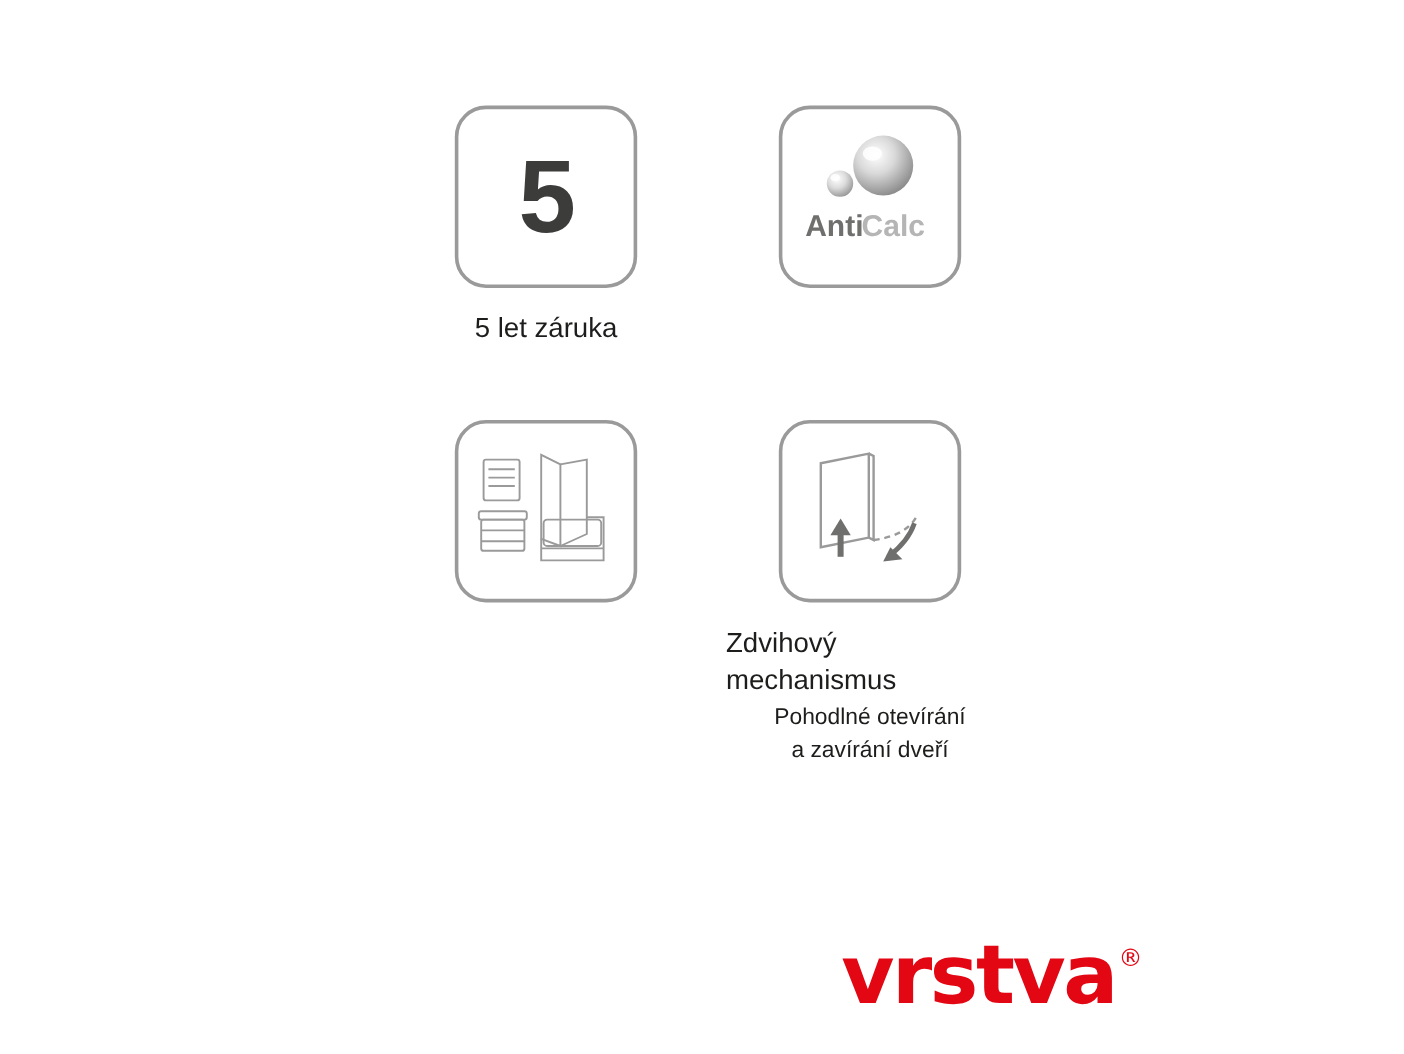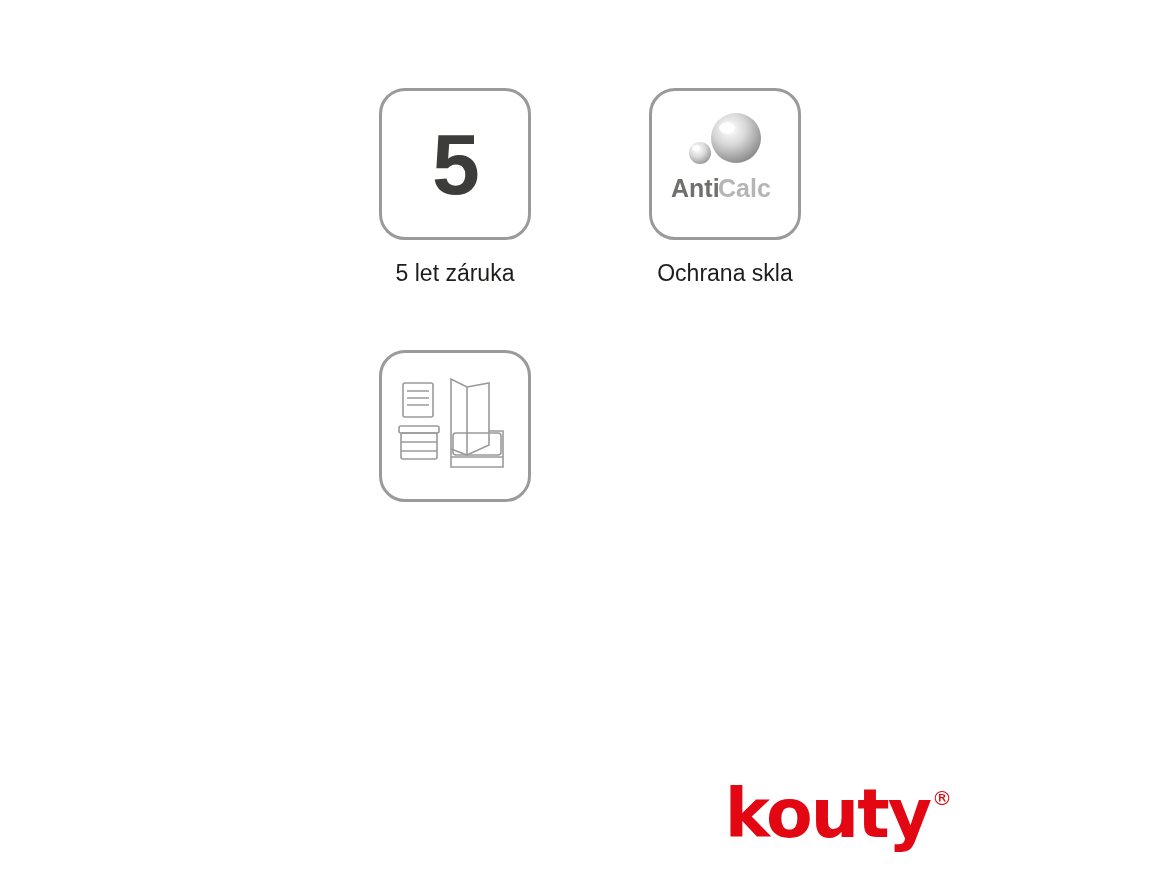--- a/index.html
+++ b/index.html
@@ -135,21 +135,20 @@
             </radialGradient>
           </defs>
           <circle cx="76" cy="34" r="25" fill="url(#dropBig)"></circle>
           <ellipse cx="67" cy="24" rx="8" ry="6" fill="#ffffff" opacity="0.85"></ellipse>
           <circle cx="40" cy="49" r="11" fill="url(#dropSmall)"></circle>
           <ellipse cx="36" cy="44" rx="4" ry="3" fill="#ffffff" opacity="0.85"></ellipse>
           <text x="11" y="93" font-family="Liberation Sans, sans-serif" font-size="25" font-weight="bold" fill="#6f6f6e">Anti</text>
           <text x="58" y="93" font-family="Liberation Sans, sans-serif" font-size="25" font-weight="bold" fill="#b5b5b5">Calc</text>
         </svg>
       </div>
-      <div class="feature-title">Ochrana skla</div>
     </div>
 
     <div class="feature">
       <div class="icon-box">
         <svg width="124" height="110" viewBox="0 0 124 110">
           <g fill="none" stroke="#9a9a9a" stroke-width="1.6">
 
             <rect x="10" y="12" width="30" height="34" rx="2"></rect>
             <line x1="14" y1="20" x2="36" y2="20"></line>
             <line x1="14" y1="27" x2="36" y2="27"></line>
@@ -165,21 +164,49 @@
             <path d="M74 16 L96 12 L96 74 L74 84"></path>
 
             <path d="M58 78 L58 96 L110 96 L110 60 L96 60"></path>
             <path d="M58 86 L110 86"></path>
             <rect x="60" y="62" width="48" height="22" rx="3"></rect>
           </g>
         </svg>
       </div>
     </div>
 
+    <div class="feature">
+      <div class="icon-box">
+        <svg width="118" height="112" viewBox="0 0 118 112">
+          <g fill="none" stroke="#9a9a9a" stroke-width="2">
+
+            <path d="M18 16 L58 8 L58 78 L18 86 Z"></path>
+
+            <path d="M58 8 L62 10 L62 80 L58 78"></path>
+
+            <path d="M62 80 C 78 78, 92 72, 98 60" stroke-dasharray="5 4"></path>
+          </g>
+
+          <g fill="#6f6f6e">
+            <rect x="32" y="72" width="5" height="22"></rect>
+            <polygon points="34.5,62 26,76 43,76"></polygon>
+          </g>
+
+          <g fill="none" stroke="#6f6f6e" stroke-width="4">
+            <path d="M74 94 C 82 88, 92 78, 96 66"></path>
+          </g>
+          <polygon points="70,98 86,96 76,86" fill="#6f6f6e"></polygon>
+        </svg>
+      </div>
+      <div class="feature-title">Zdvihový
+mechanismus</div>
+      <div class="feature-desc">Pohodlné otevírání
+a zavírání dveří</div>
+    </div>
 
   </div>
 
   <div class="brand">
-    <span class="brand-word">kouty</span>
+    <span class="brand-word">vrstva</span>
     <span class="brand-reg">®</span>
   </div>
 
 </div>
 
 </body></html>

